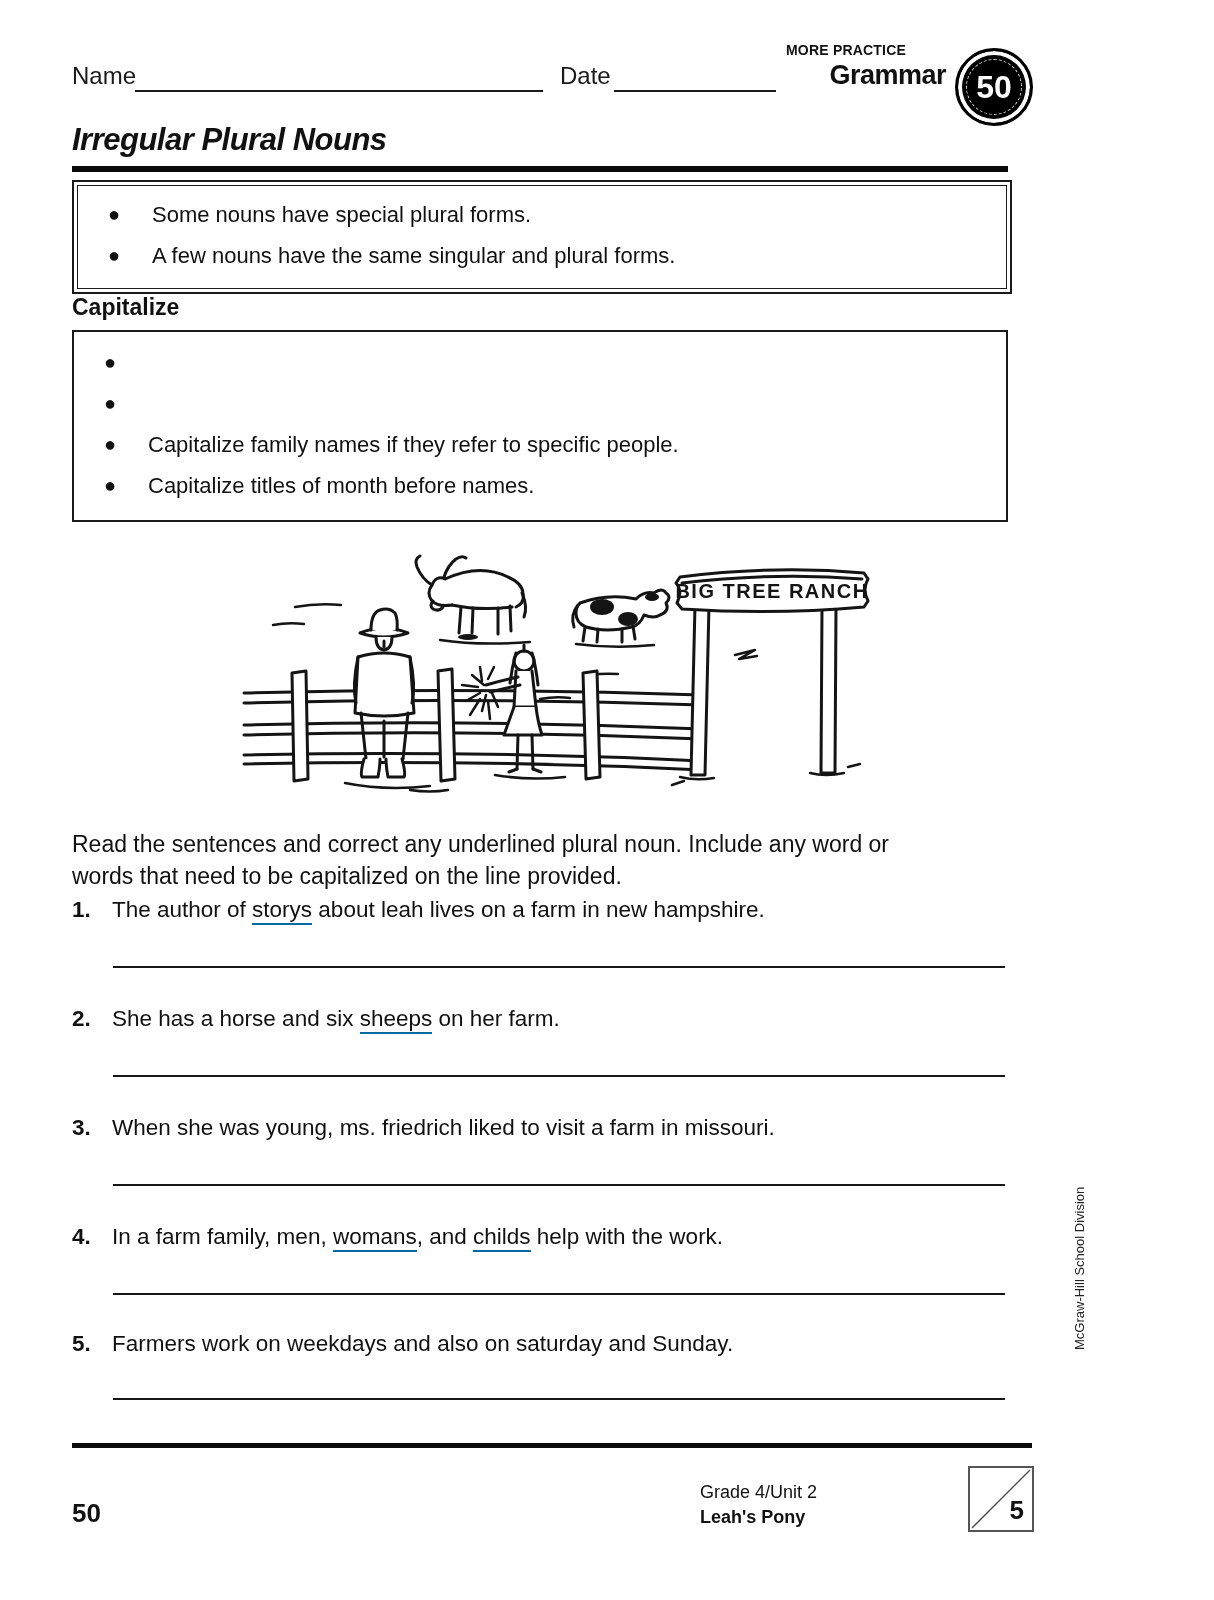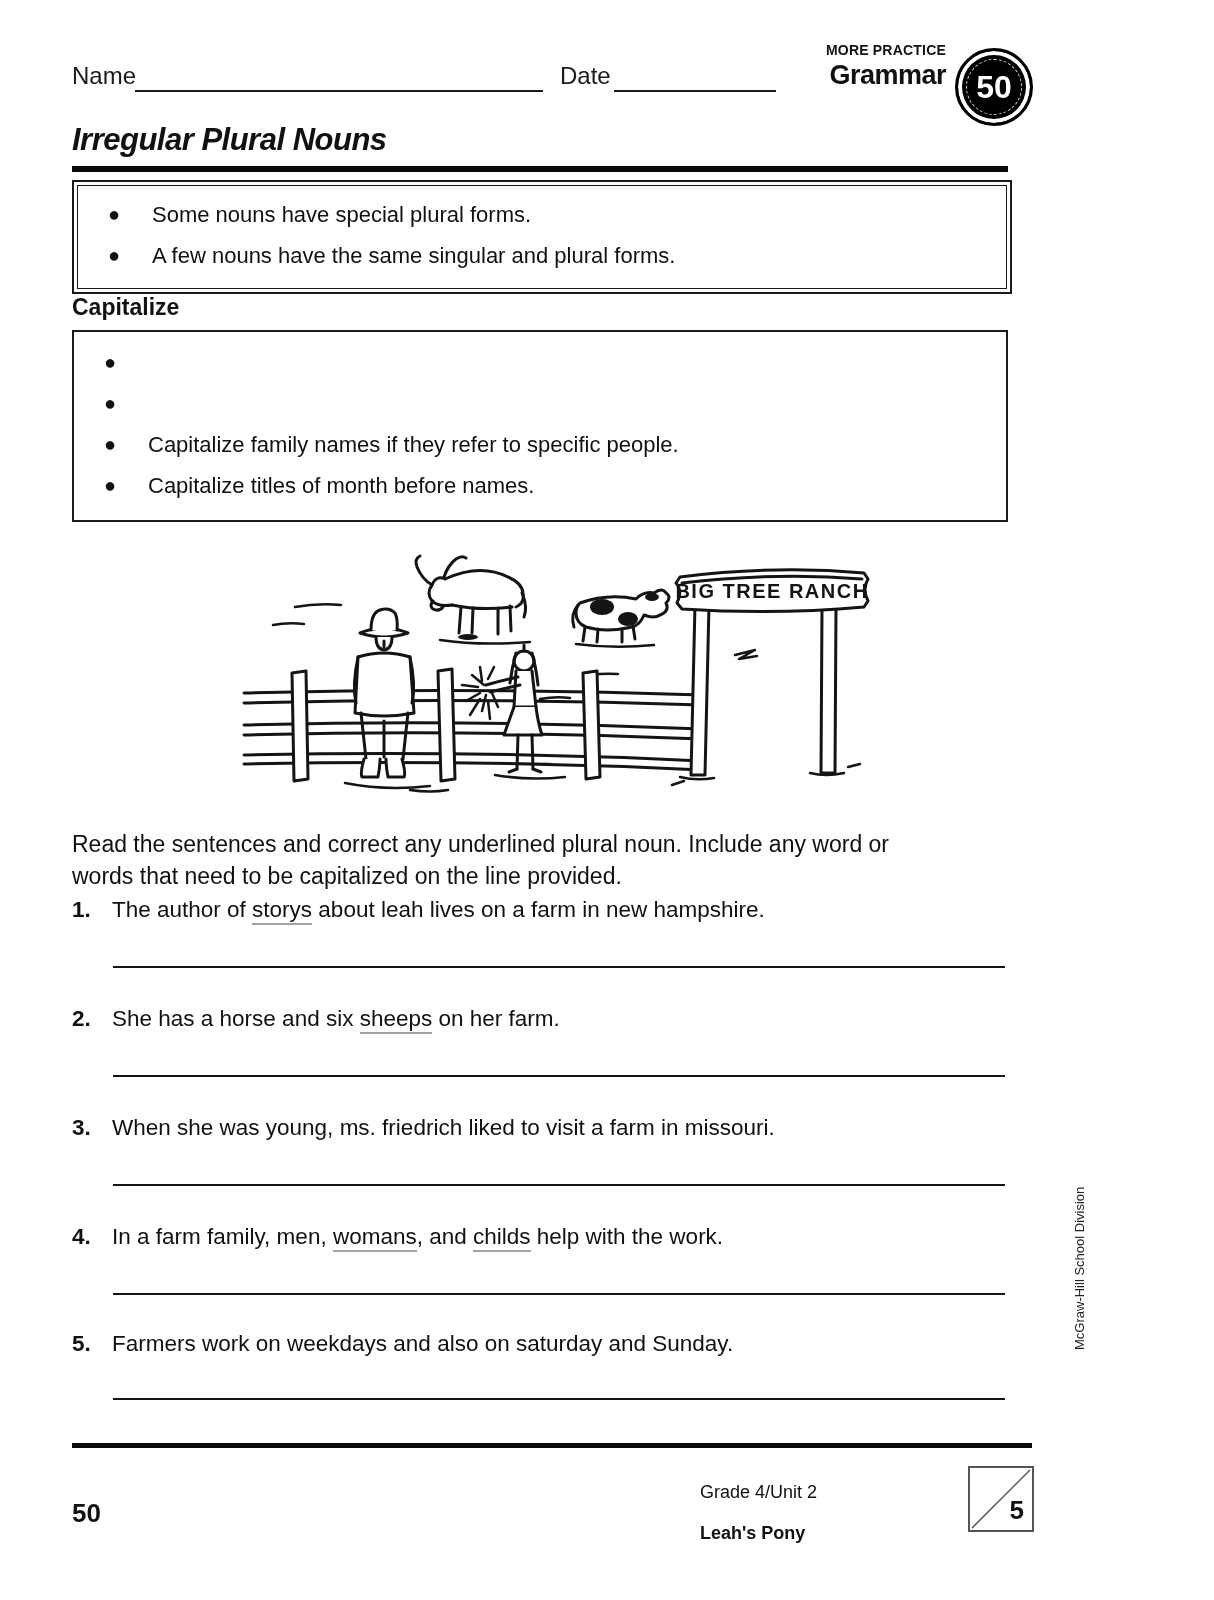--- a/index.html
+++ b/index.html
@@ -6,21 +6,21 @@
   .page {
     position:relative; width:1214px; height:1600px; background:#fff;
     font-family:"Liberation Sans", sans-serif; color:#111; overflow:hidden;
     margin:0 auto;
   }
   .abs { position:absolute; }
 
   
   .hdr-label { font-size:24px; color:#1a1a1a;text-align:center; }
   .write-line { border-bottom:2px solid #1a1a1a; }
-  .more-practice { font-size:14px; font-weight:700; letter-spacing:.2px; text-align:right; width:160px; }
+  .more-practice { font-size:14px; font-weight:700; letter-spacing:.2px; width:160px; }
   .subject { font-size:27px; font-weight:700; text-align:right; width:160px; letter-spacing:-.5px; }
   .badge {
     width:72px; height:72px; border-radius:50%; background:#000;
     border:3px solid #000; box-shadow: inset 0 0 0 4px #fff;
     display:flex; align-items:center; justify-content:center; position:absolute;
   }
   .badge::after { content:""; position:absolute; inset:8px; border:1px dashed rgba(255,255,255,.85); border-radius:50%; }
   .badge-num { color:#fff; font-size:32px; font-weight:700; }
 
   
@@ -35,27 +35,27 @@
   .bullet-row { display:flex; font-size:22px; line-height:41px; }
   .bullet-glyph { width:28px; text-align:center; margin-left:22px; flex:0 0 auto; font-size:20px; }
   .bullet-text { margin-left:24px; }
 
   .sec-head { font-size:23px; font-weight:700; }
 
   
   .instructions { font-size:23px; line-height:32px;margin-top:20px; }
   .q-row { display:flex; font-size:22.5px; }
   .q-num { width:40px; font-weight:700; flex:0 0 auto; }
-  .q-text .u { border-bottom:2px solid #a3a3a3; padding-bottom:1px; }
+  .q-text .u { border-bottom:2px solid #0369a1; padding-bottom:1px; }
   .answer-line { border-top:2px solid #161616; }
 
   
   .page-num { font-size:26px; font-weight:700; }
   .footer-meta { font-size:18px; line-height:25px; }
-  .footer-meta .book { font-weight:700;margin-top:16px; }
+  .footer-meta .book { font-weight:700; }
   .score-box { width:62px; height:62px; border:2px solid #555; background:#fff; position:absolute; }
   .score-box svg { position:absolute; inset:0; }
   .score-num { position:absolute; right:8px; bottom:4px; font-size:26px; font-weight:700; }
 
   .side-text {
     position:absolute; font-size:13px; color:#222; white-space:nowrap;
     transform:rotate(-90deg); transform-origin:left top;
   }
 
   

